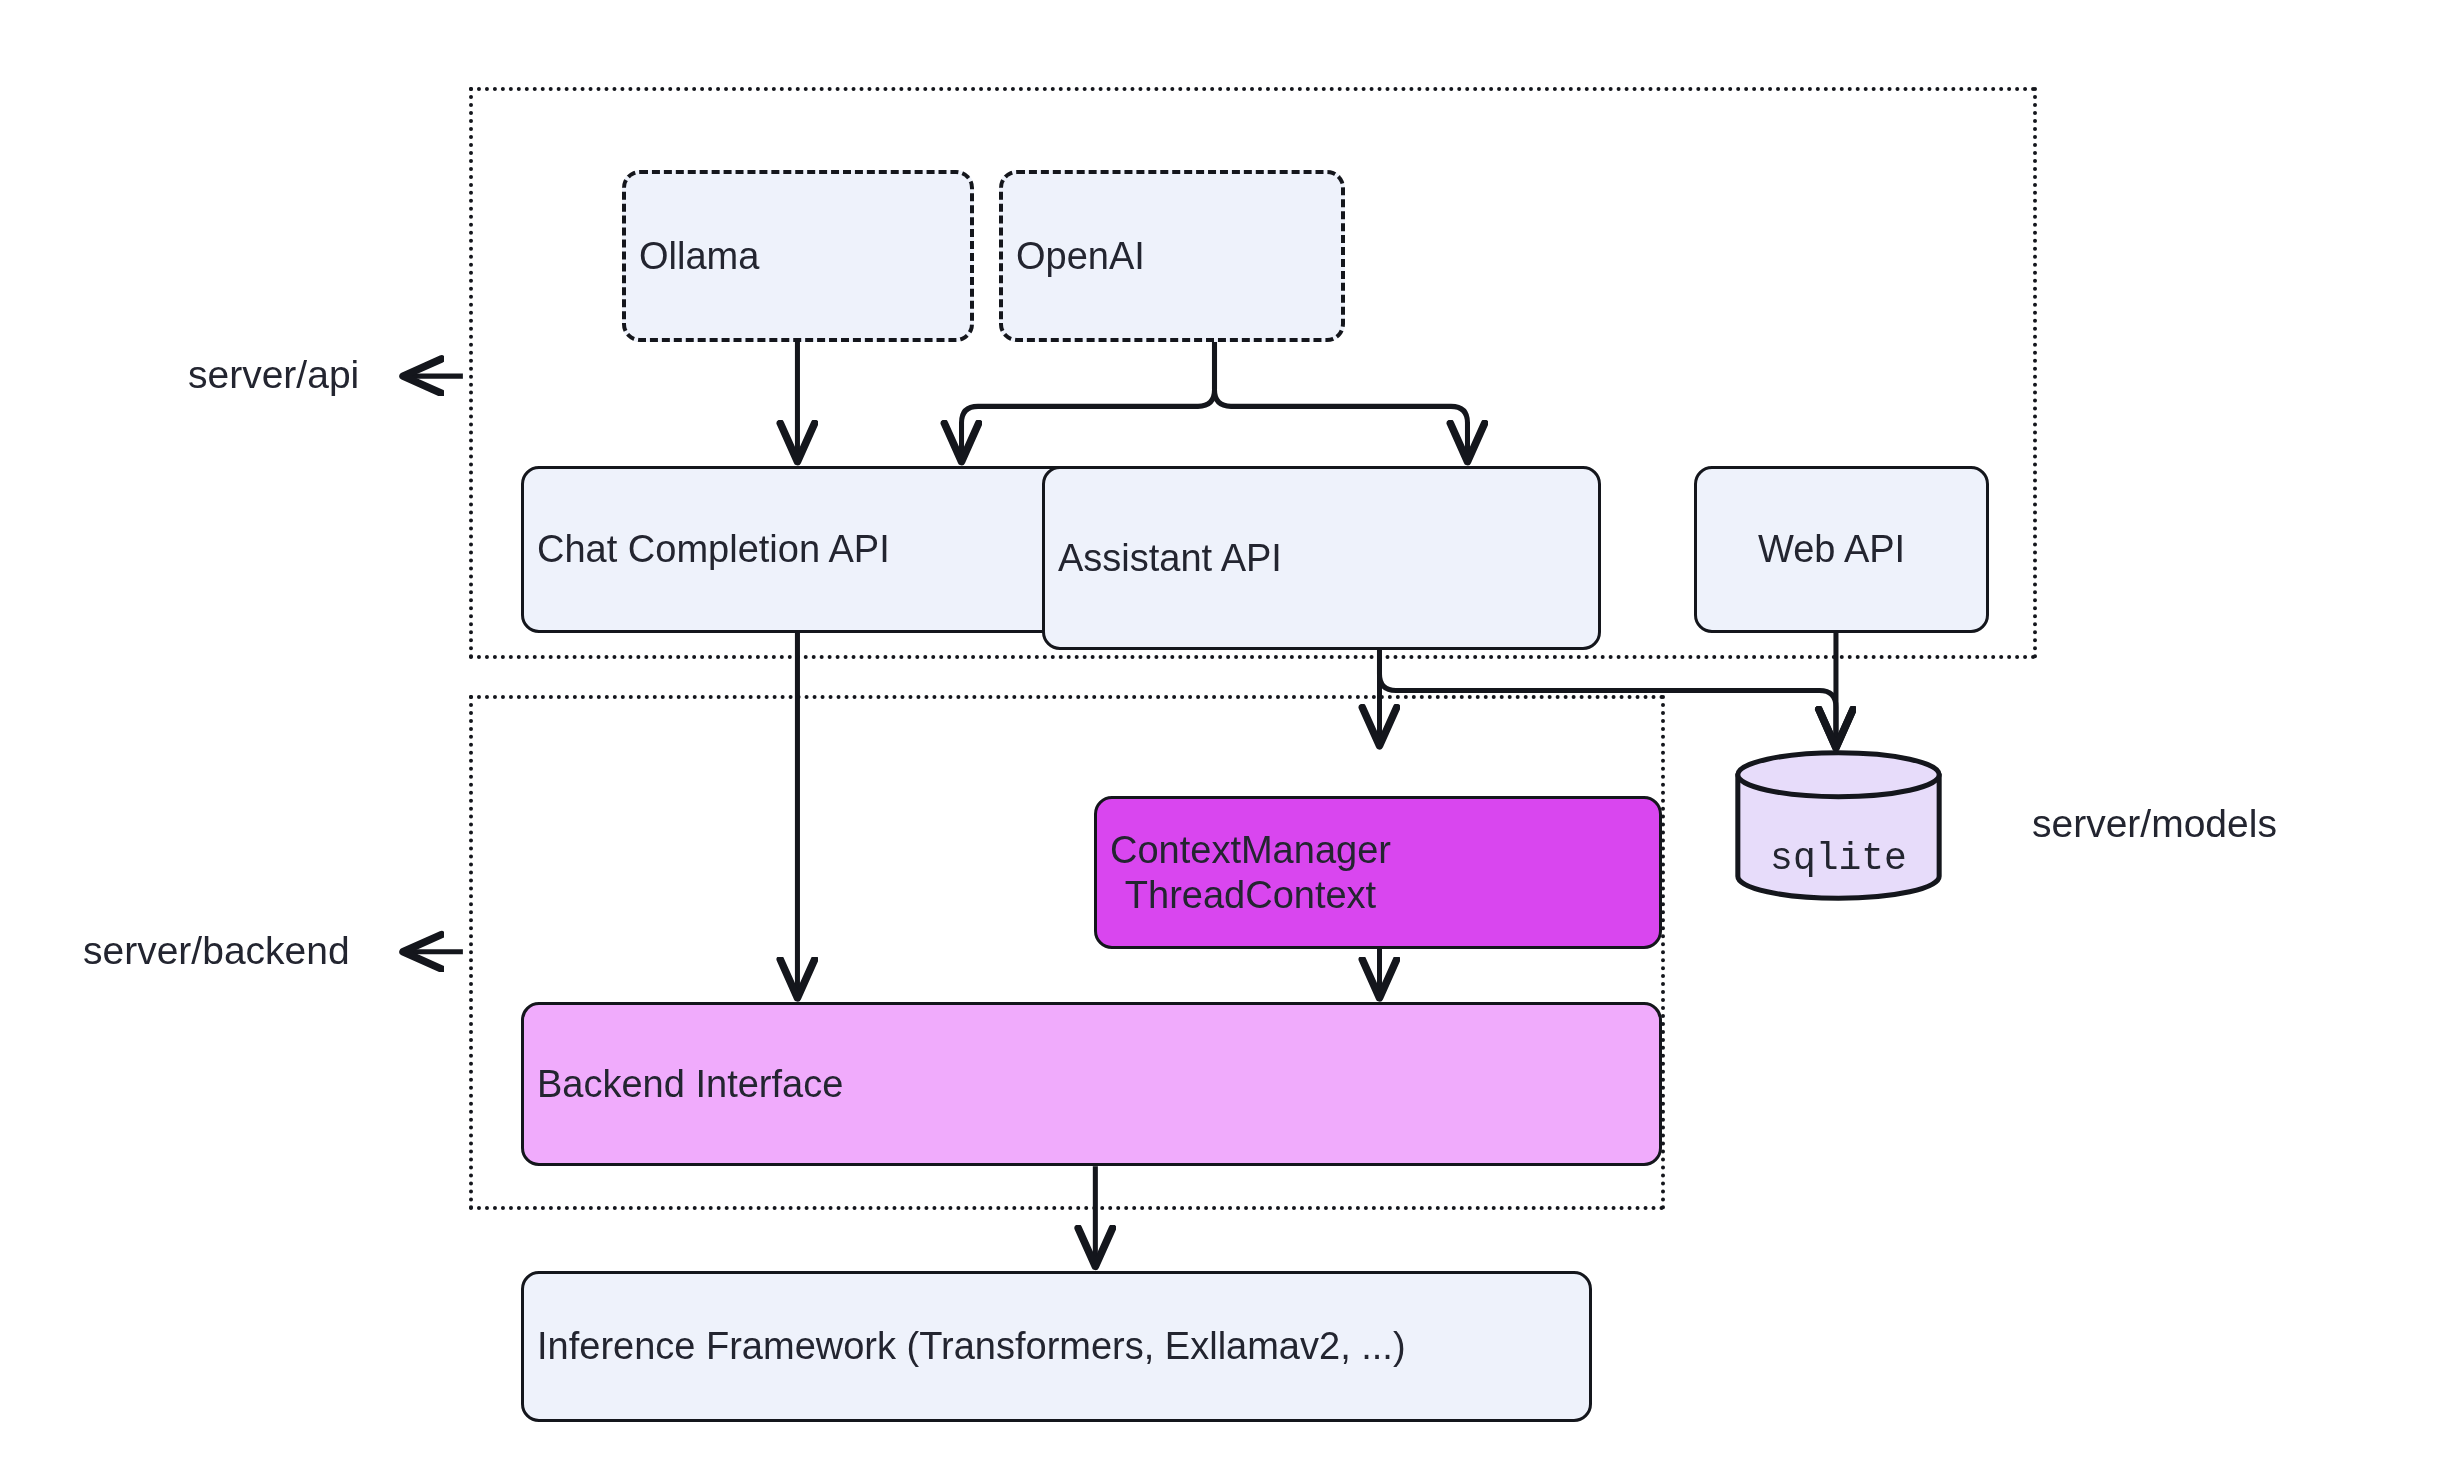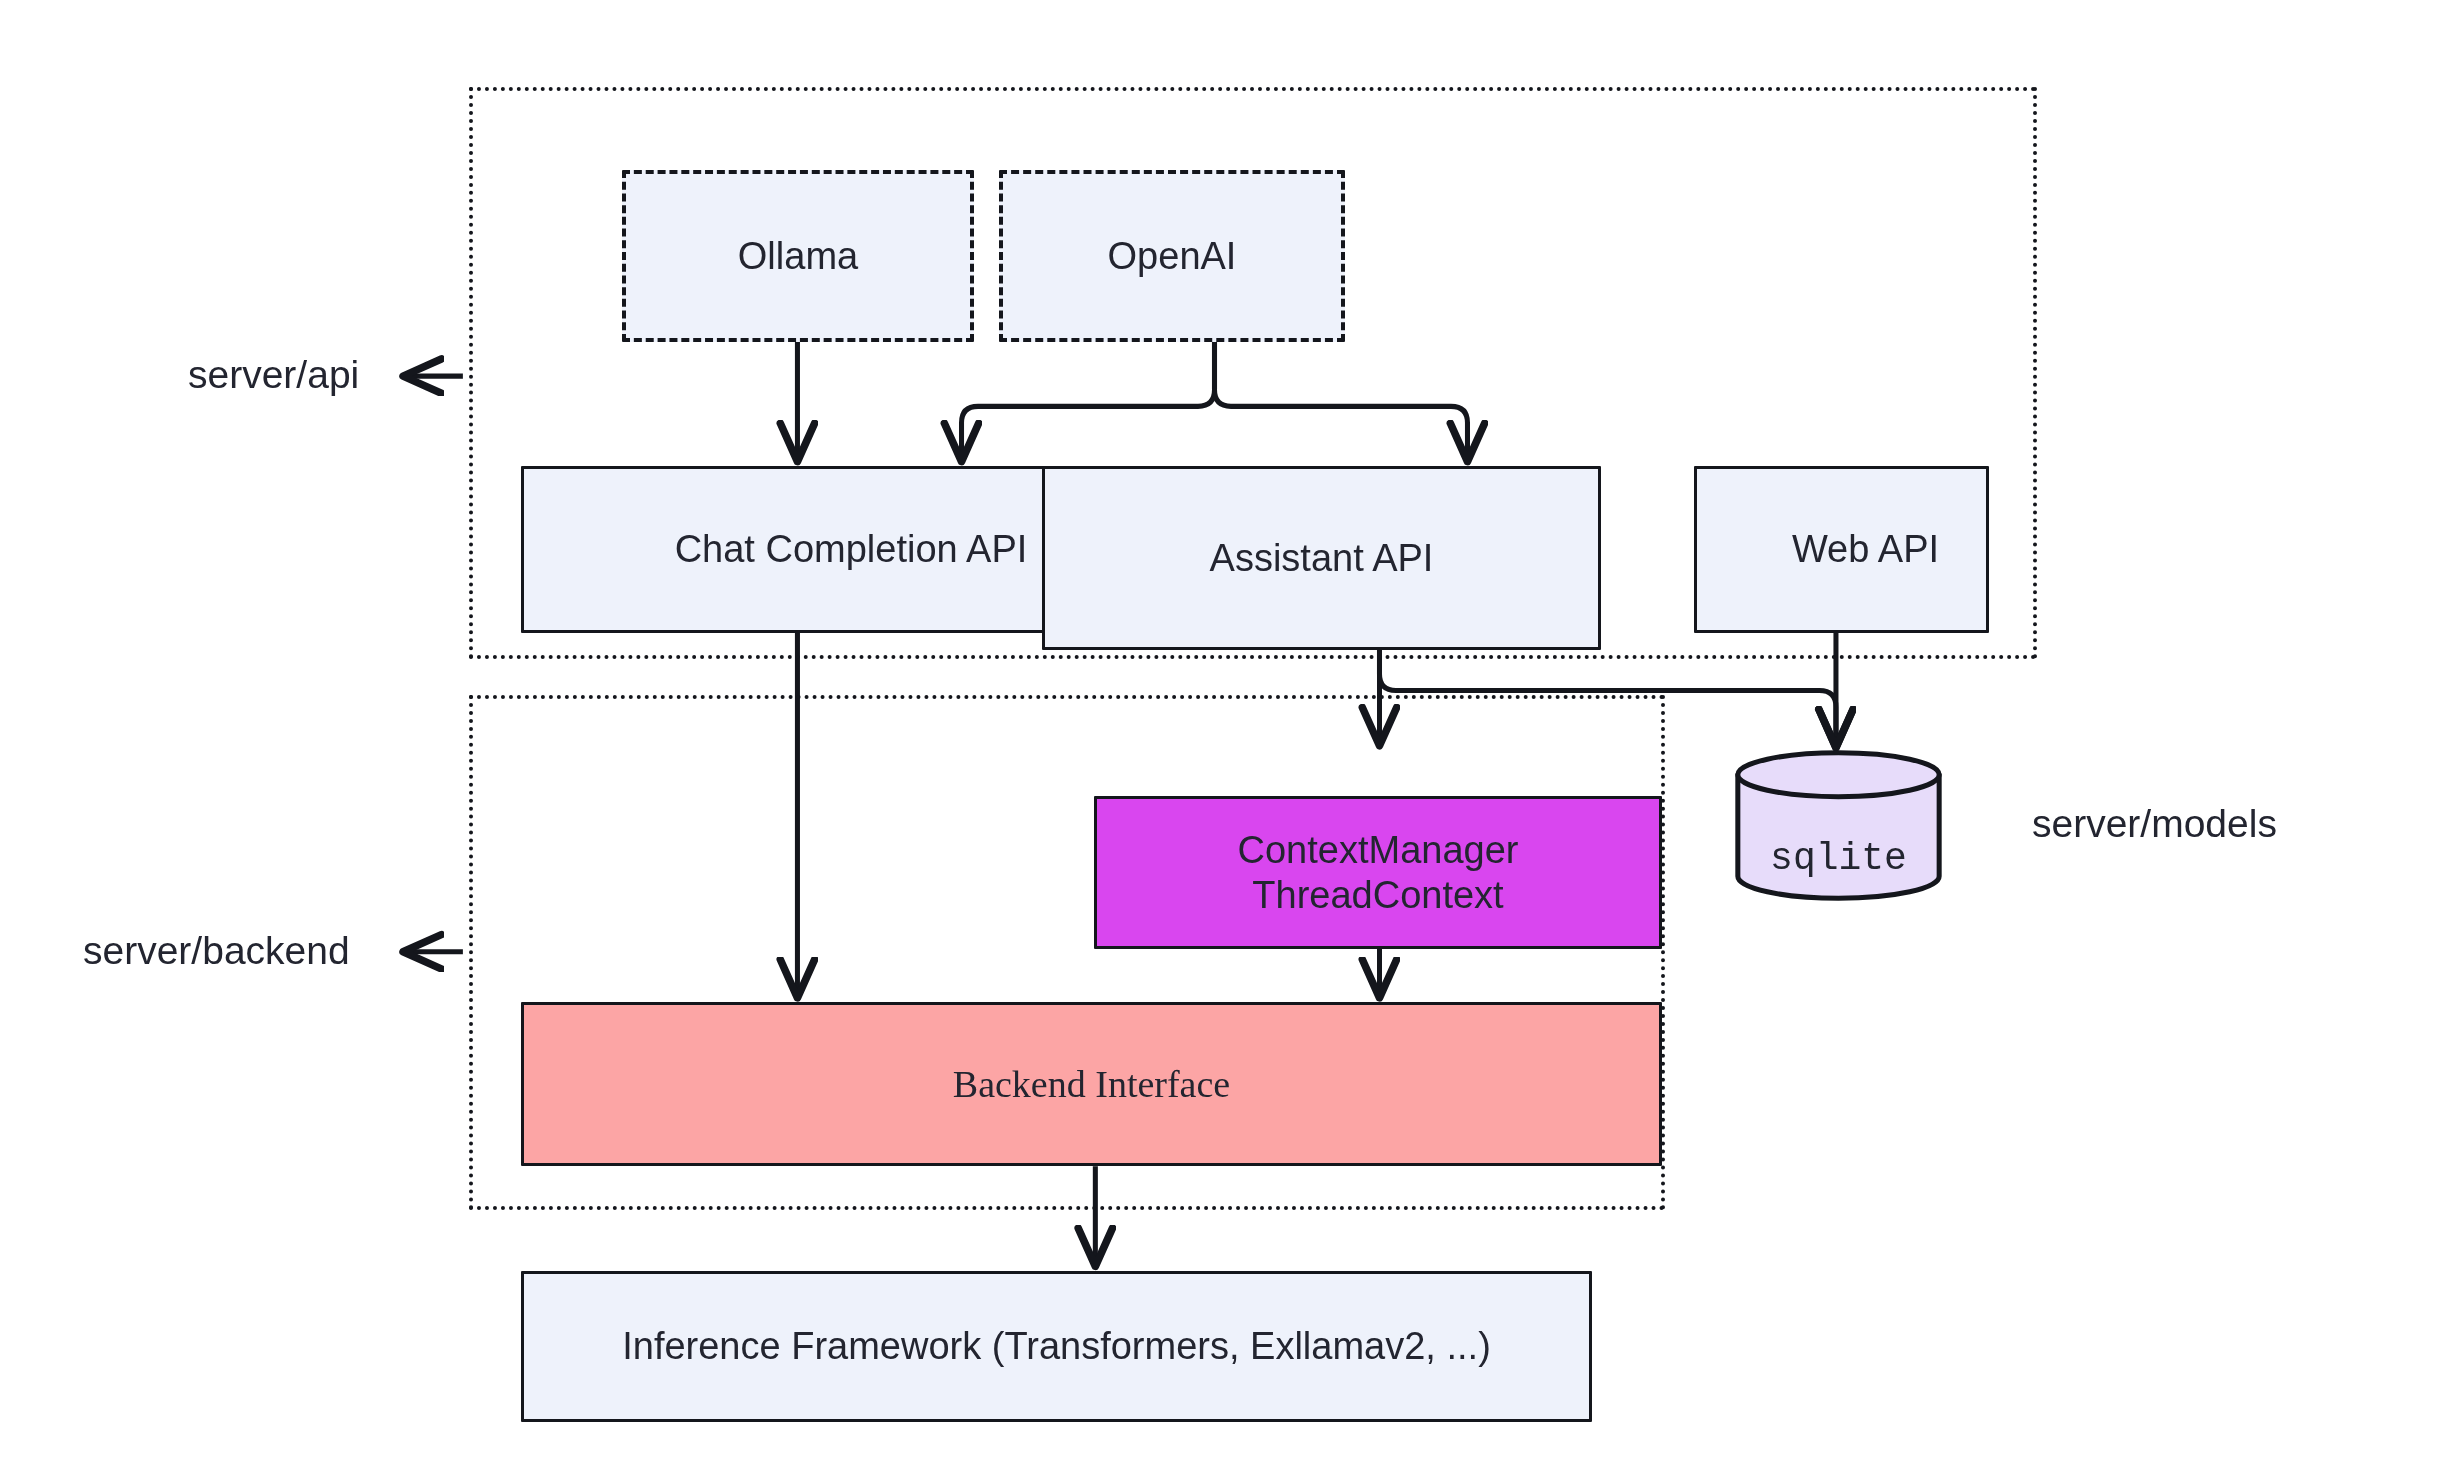--- a/index.html
+++ b/index.html
@@ -22,28 +22,27 @@
     left: 0;
     top: 0;
     width: 2462px;
     height: 1480px;
   }
   .node {
     position: absolute;
     box-sizing: border-box;
     display: flex;
     align-items: center;
-    justify-content: center;
     text-align: center;
     color: #232530;
     font-family: "Liberation Sans", sans-serif;
     font-size: 38px;
     line-height: 1.18;
     border: 3.7px solid #14161c;
-    border-radius: 1px;
+    border-radius: 18px;
     z-index: 4;
   }
   .node.dashed {
     border-style: dashed;
     border-width: 4.6px;
   }
   .node .label-lines {
     padding: 0 13px;
     white-space: pre-line;
   }
@@ -144,21 +143,21 @@
   </div>
 
   <div class="cyl" style="left:1733px; top:750px; width:211px; height:151px;">
     <svg width="211" height="151" viewBox="0 0 230 165" xmlns="http://www.w3.org/2000/svg">
       <path d="M5,27 L5,138 A110,24 0 0 0 225,138 L225,27 Z" fill="#e7dcfa" stroke="#14161c" stroke-width="5.5" stroke-linejoin="round"></path>
       <ellipse cx="115" cy="27" rx="110" ry="24" fill="#e7dcfa" stroke="#14161c" stroke-width="5.5"></ellipse>
     </svg>
     <div class="cyl-text" style="top:87px;">sqlite</div>
   </div>
 
-  <div class="node" style="left:521px; top:1002px; width:1141px; height:164px; background:#fca5a5;font-family:Liberation Serif, serif;">
+  <div class="node" style="left:521px; top:1002px; width:1141px; height:164px; background:#f0abfc;">
     <span class="label-lines">Backend Interface</span>
   </div>
 
   <div class="node" style="left:521px; top:1271px; width:1071px; height:151px; background:#eef2fb;">
     <span class="label-lines">Inference Framework (Transformers, Exllamav2, ...)</span>
   </div>
 
   <div class="edge-label" style="left:188px; top:353px;">server/api</div>
 
   <div class="edge-label" style="left:83px; top:929px;">server/backend</div>

